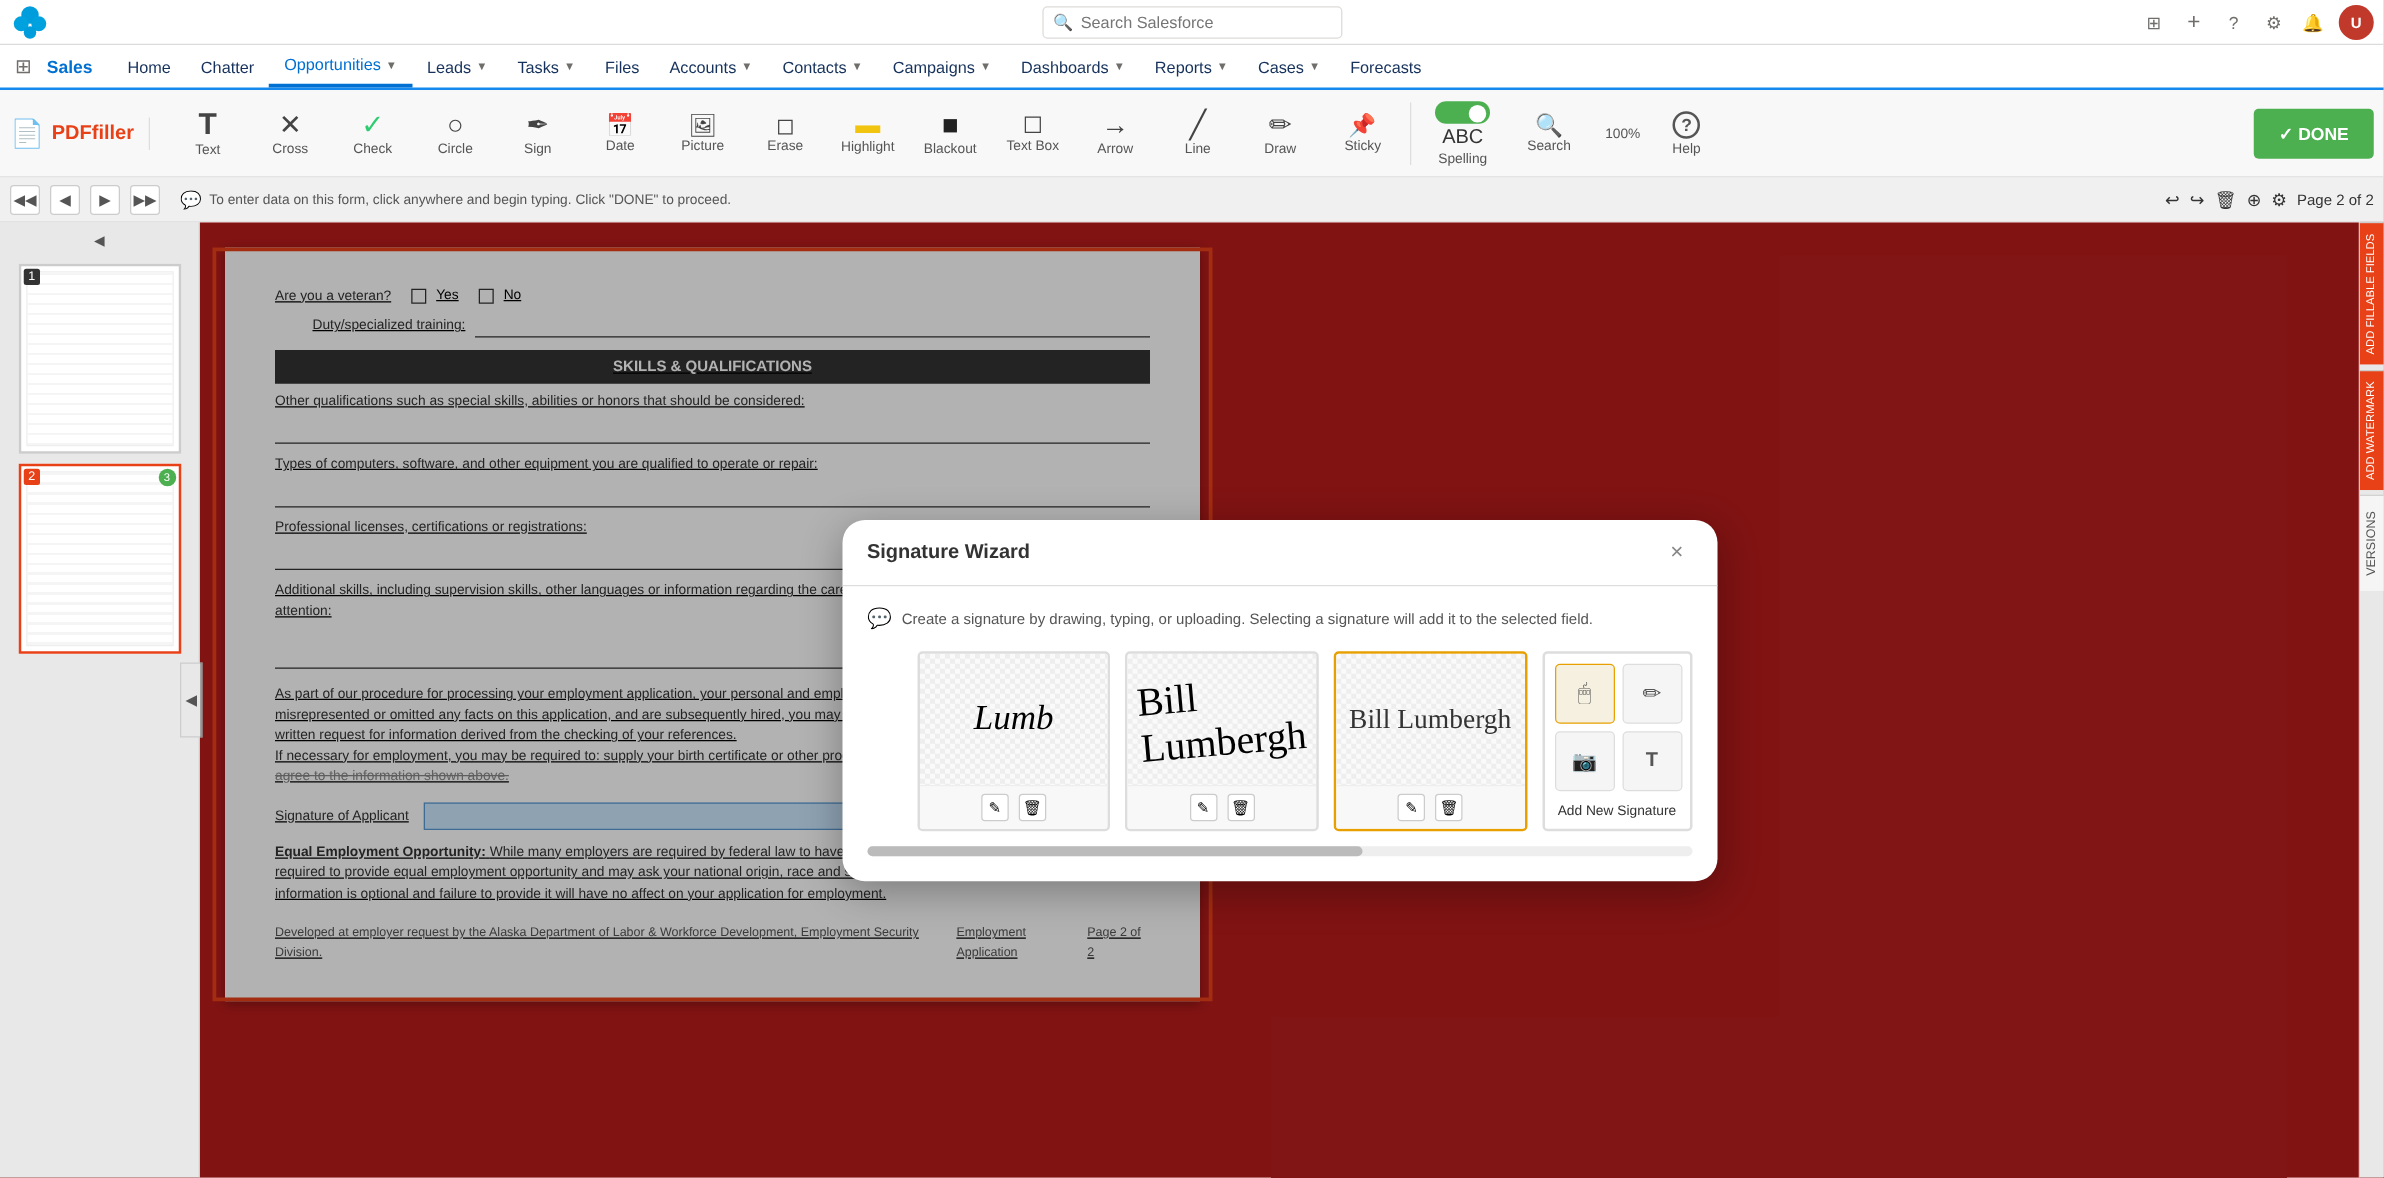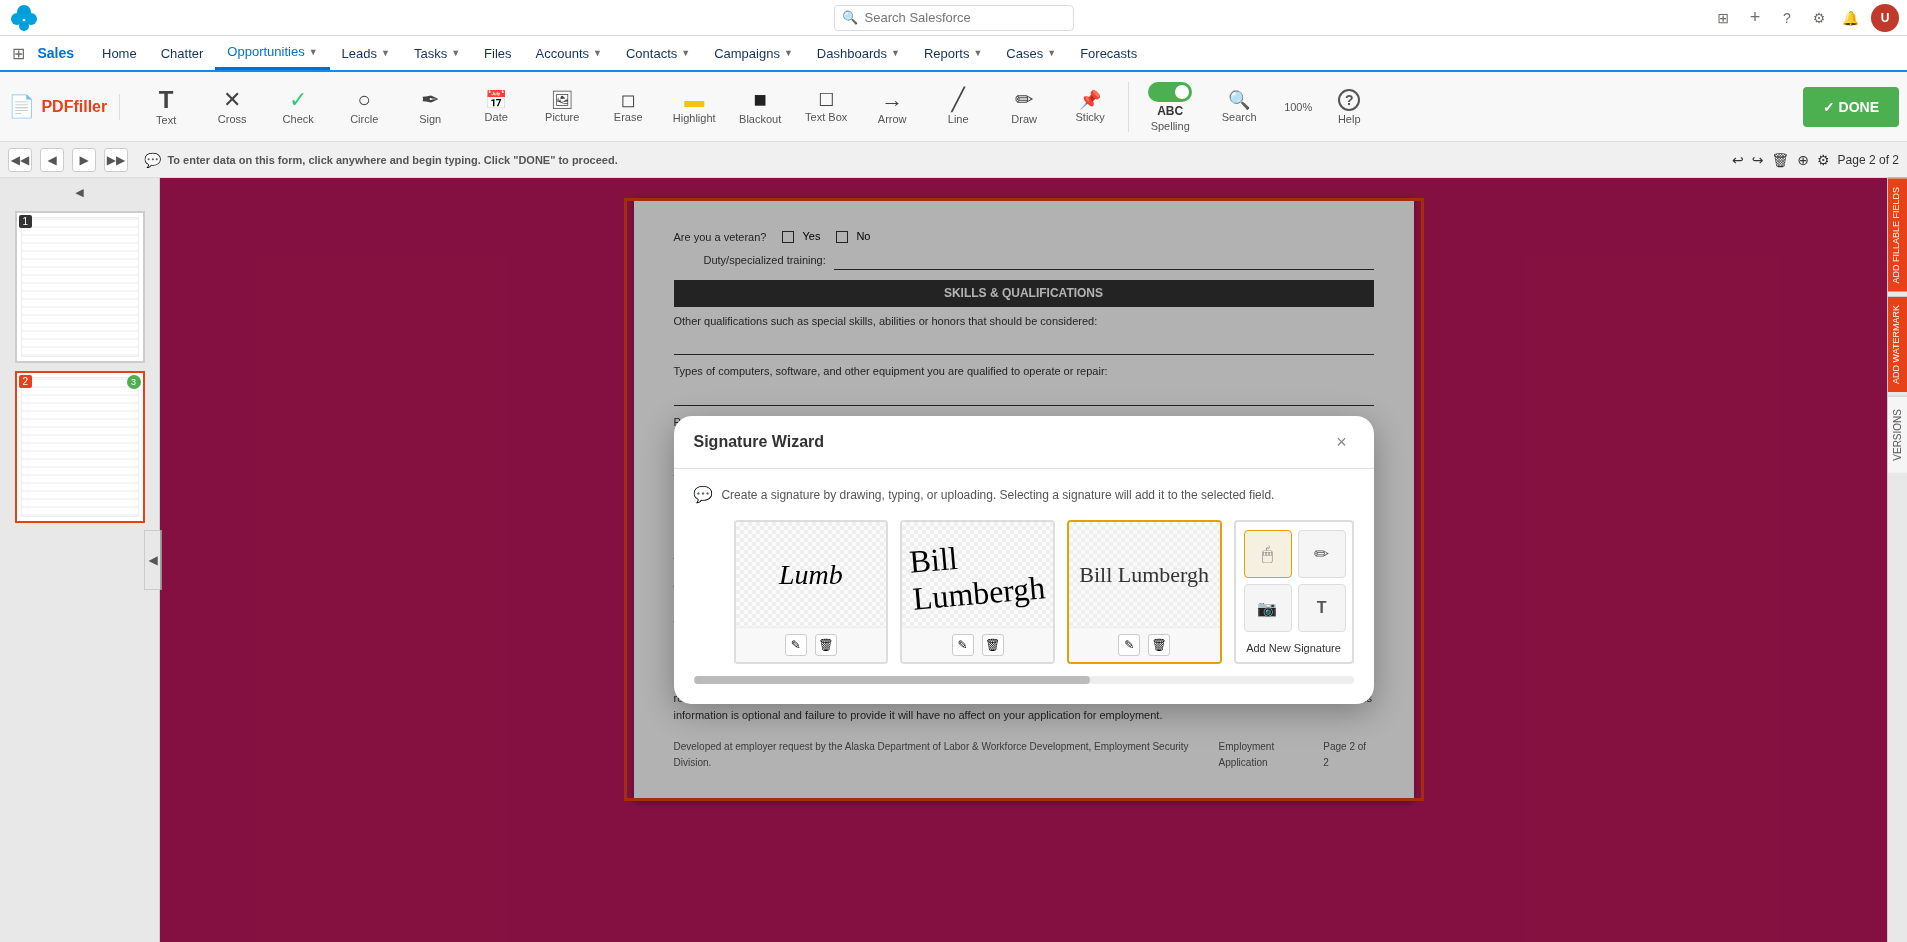--- a/index.html
+++ b/index.html
@@ -184,27 +184,27 @@
     }
     .thumb-img {
       width: 100%; height: 140px;
       background: repeating-linear-gradient(0deg, #f5f5f5 0px, #f5f5f5 2px, #fff 2px, #fff 8px);
       border: 1px solid #eee;
     }
 
     
     .pdf-area {
       flex: 1;
-      background: #be185d;
+      background: #b91c1c;
       overflow-y: auto;
       position: relative;
       display: flex;
       flex-direction: column;
-      align-items: center;
       padding: 20px;
+      text-decoration: underline;
     }
     .pdf-page {
       width: 780px;
       background: #fff;
       box-shadow: 0 2px 8px rgba(0,0,0,0.3);
       padding: 30px 40px;
       position: relative;
       font-size: 12px;
       line-height: 1.6;
     }
@@ -486,21 +486,21 @@
   </div>
   <div class="pdf-tool">
     <span class="tool-icon" style="font-size:18px;">📌</span>
     <span class="tool-label">Sticky</span>
   </div>
 
   <div class="pdf-separator"></div>
 
   <div class="pdf-tool" style="width:70px;">
     <div class="spelling-toggle"></div>
-    <span style="font-size:12px;font-weight:bold;color:#333;">ABC</span>
+    <span style="font-size:16px;font-weight:normal;color:#333;">ABC</span>
     <span class="tool-label">Spelling</span>
   </div>
   <div class="pdf-tool">
     <span class="tool-icon" style="font-size:18px;">🔍</span>
     <span class="tool-label">Search</span>
   </div>
   <div class="pdf-tool" style="width:50px;">
     <span class="tool-label">100%</span>
   </div>
   <div class="pdf-tool" style="width:48px;">
@@ -511,21 +511,21 @@
   <button class="done-btn">✓  DONE</button>
 </div>
 
 <div class="pdf-nav-bar">
   <button class="nav-btn">◀◀</button>
   <button class="nav-btn">◀</button>
   <button class="nav-btn">▶</button>
   <button class="nav-btn">▶▶</button>
   <div style="margin-left:8px;display:flex;align-items:center;gap:6px;">
     <span style="font-size:14px;">💬</span>
-    <span style="font-size:11px;color:#555;font-weight:bold;">To enter data on this form, click anywhere and begin typing. Click "DONE" to proceed.</span>
+    <span style="font-size:11px;color:#555;">To enter data on this form, click anywhere and begin typing. Click "DONE" to proceed.</span>
   </div>
   <div style="margin-left:auto;display:flex;align-items:center;gap:8px;">
     <span style="cursor:pointer;font-size:14px;">↩</span>
     <span style="cursor:pointer;font-size:14px;">↪</span>
     <span style="cursor:pointer;font-size:14px;">🗑</span>
     <span style="cursor:pointer;font-size:14px;">⊕</span>
     <span style="cursor:pointer;font-size:14px;">⚙</span>
     <span style="font-size:12px;color:#333;">Page 2 of 2</span>
   </div>
 </div>

